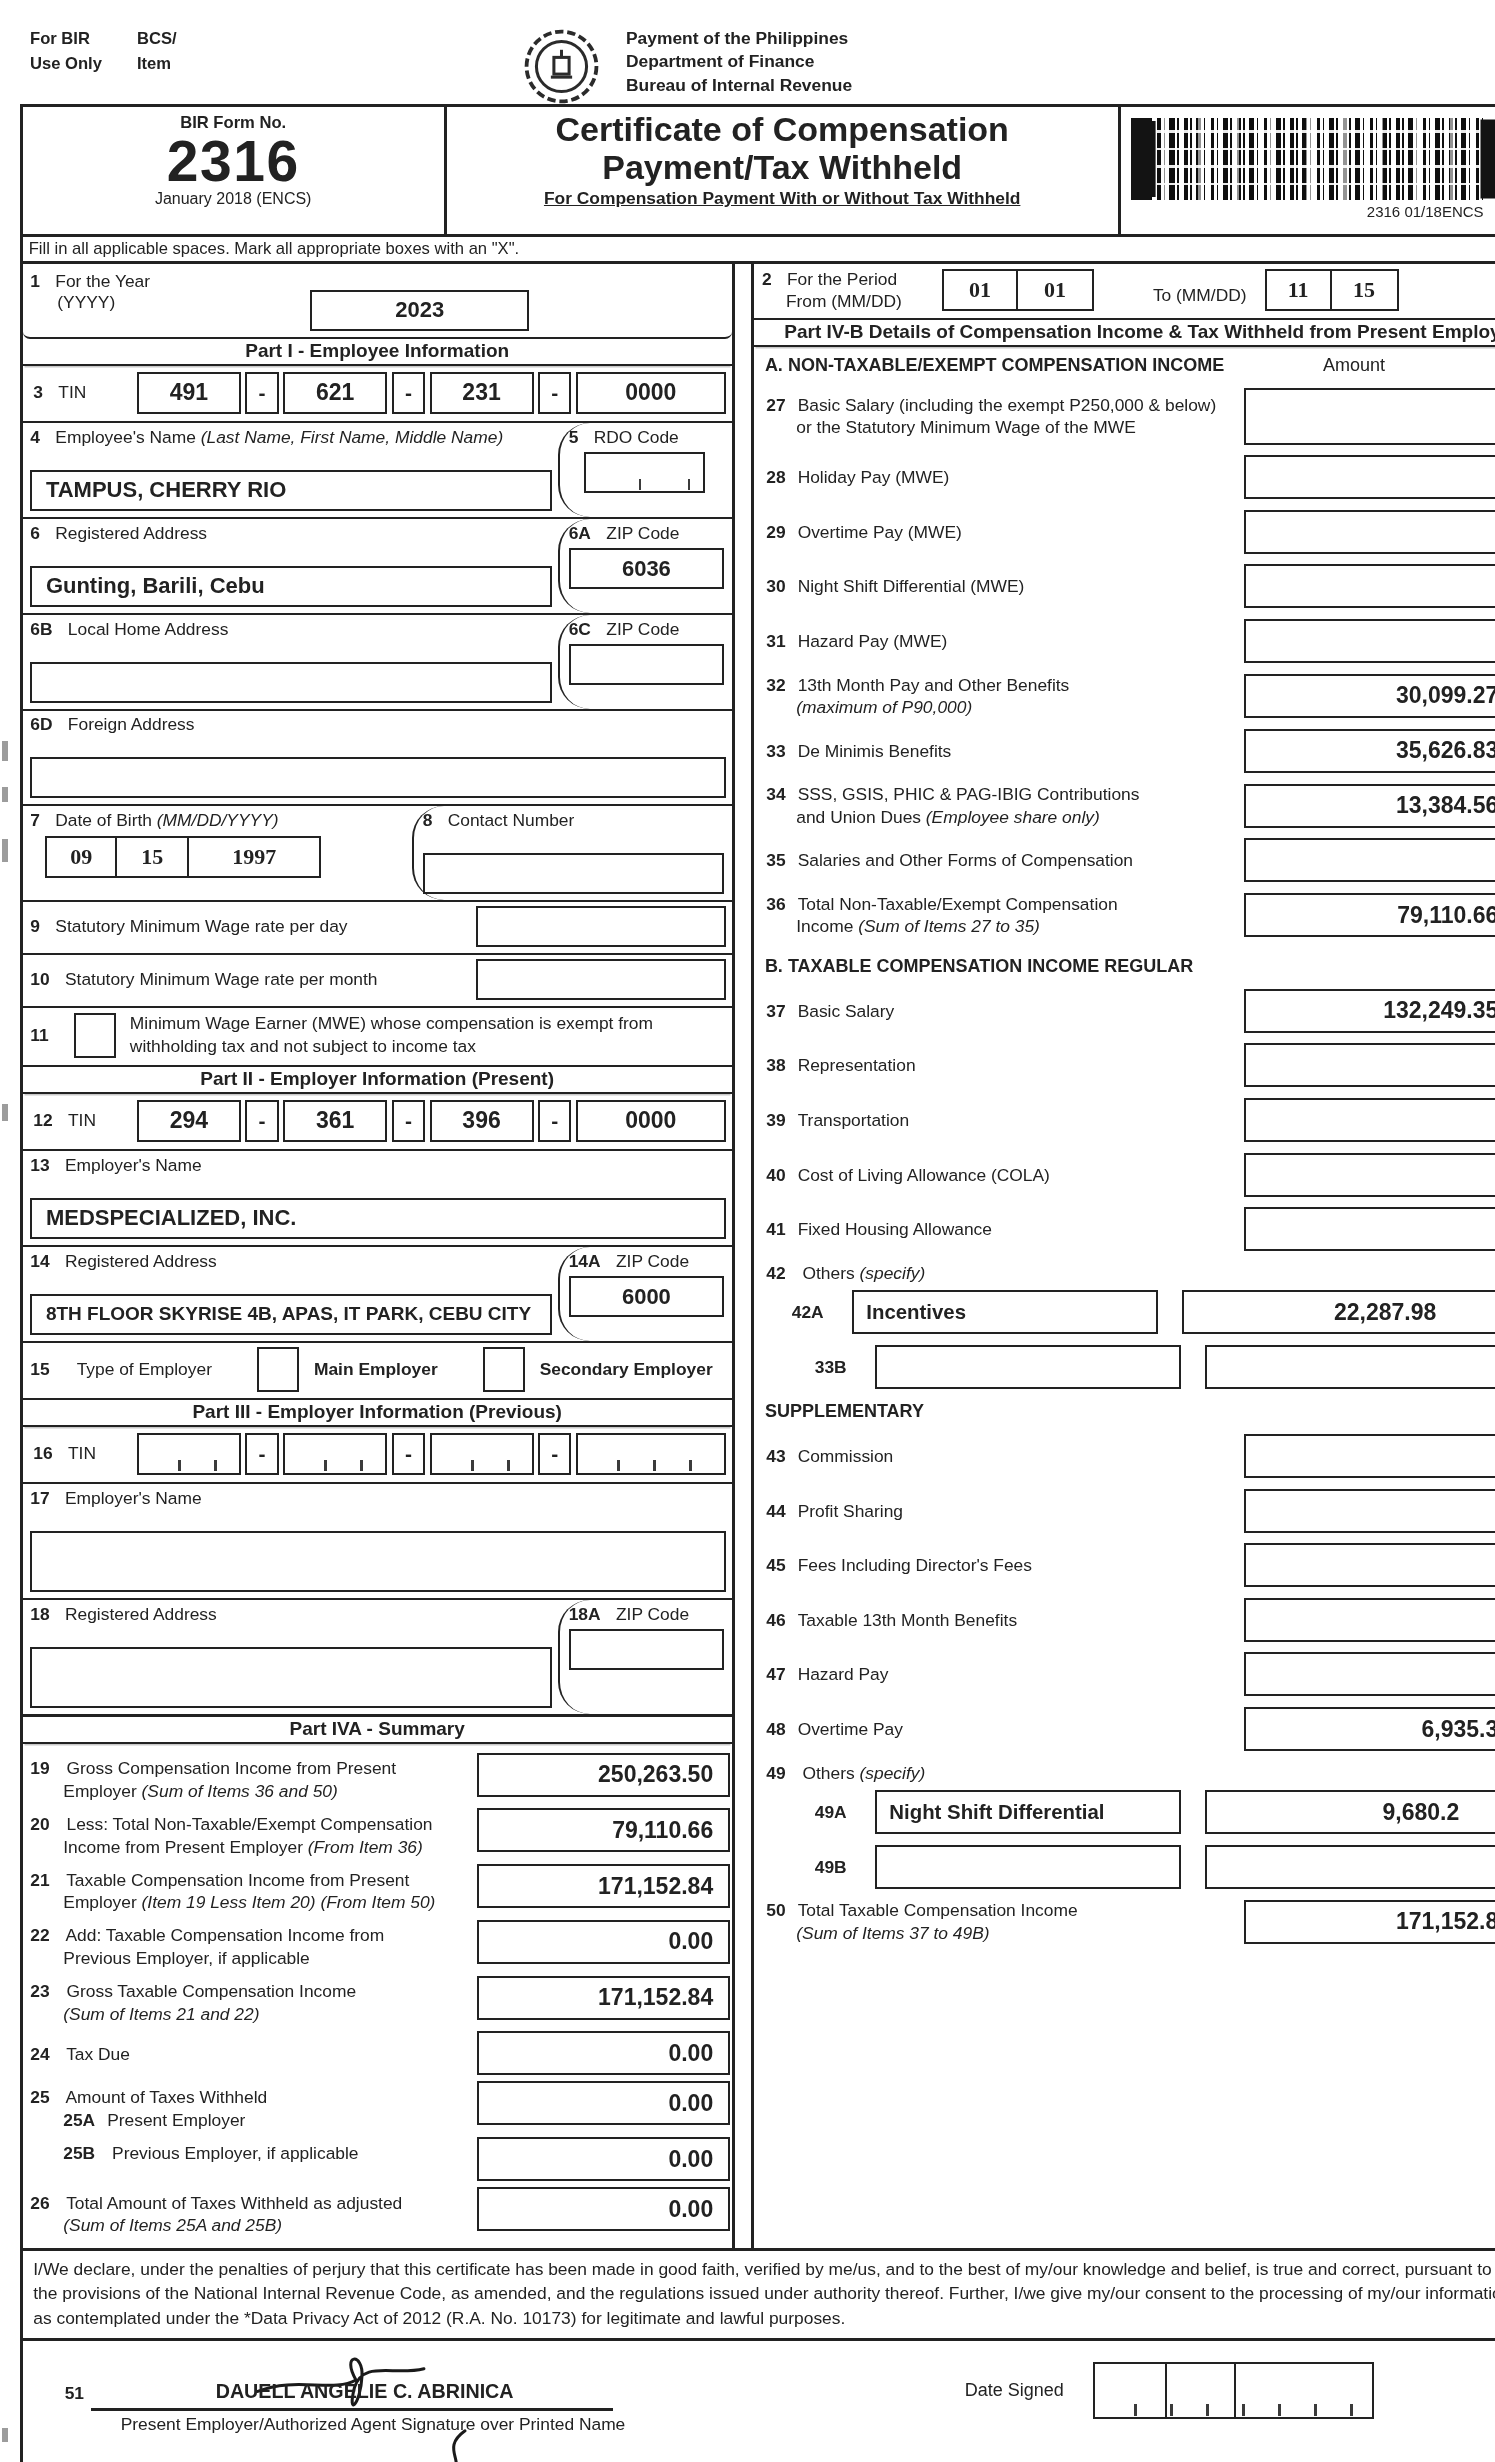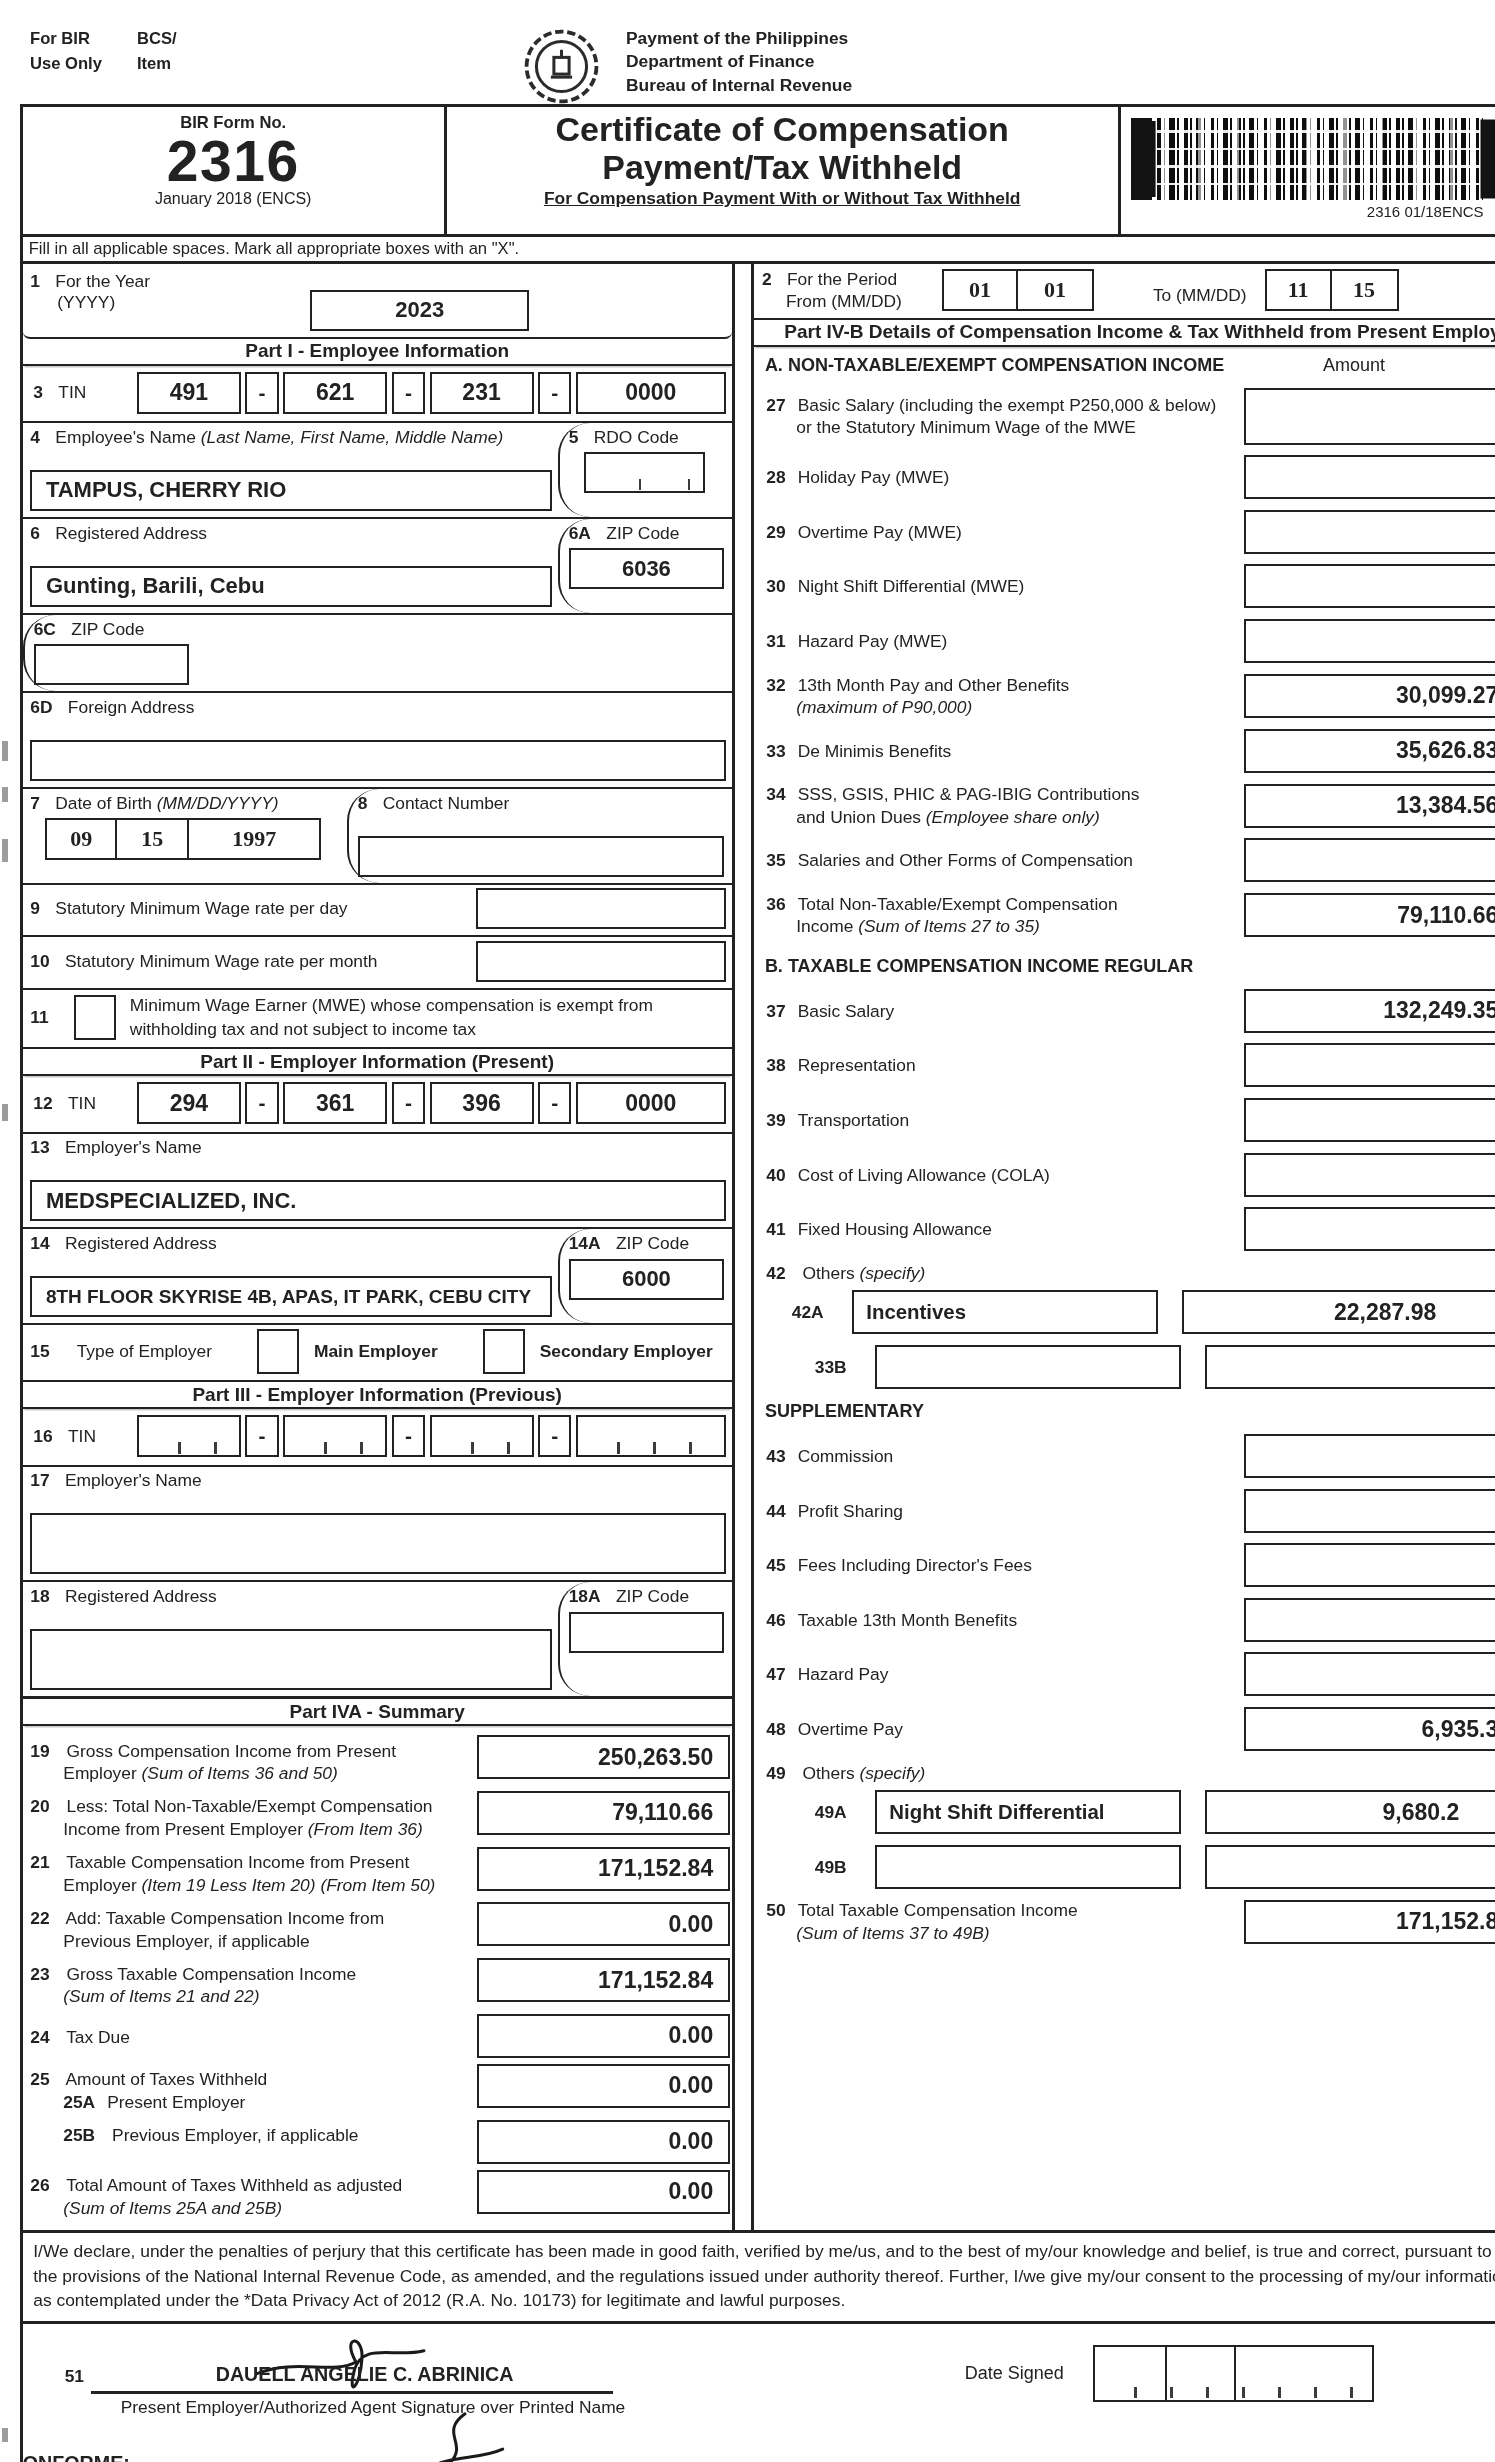--- a/index.html
+++ b/index.html
@@ -196,35 +196,40 @@
             <div class="vbox">Gunting, Barili, Cebu</div>
           </div>
           <div class="right">
             <span class="no">6A</span>
             <span class="lblline">ZIP Code</span>
             <div class="zipbox">6036</div>
           </div>
         </div>
 
         <div class="split" style="border-bottom:2.3px solid var(--ink);">
+          <div class="left">
+            <span class="no">6B</span>
+            <span class="lblline">Local Home Address</span>
+            <div class="vbox"></div>
+          </div>
           <div class="right">
             <span class="no">6C</span>
             <span class="lblline">ZIP Code</span>
             <div class="zipbox"></div>
           </div>
         </div>
 
         <div class="row">
           <span class="no">6D</span>
           <span class="lblline">Foreign Address</span>
           <div class="vbox"></div>
         </div>
 
         <div class="split" style="border-bottom:2.3px solid var(--ink);">
-          <div class="left" style="flex:none;width:324px;">
+          <div class="left" style="flex:none;width:389px;">
             <span class="no">7</span>
             <span class="lblline">Date of Birth </span>
             <span class="lblline note">(MM/DD/YYYY)</span>
             <div class="cellpair" style="margin-left:15px;">
               <div class="cell" style="width:72px;">09</div>
               <div class="cell" style="width:72px;">15</div>
               <div class="cell" style="width:132px;">1997</div>
             </div>
           </div>
           <div class="right" style="flex:1;width:auto;">

